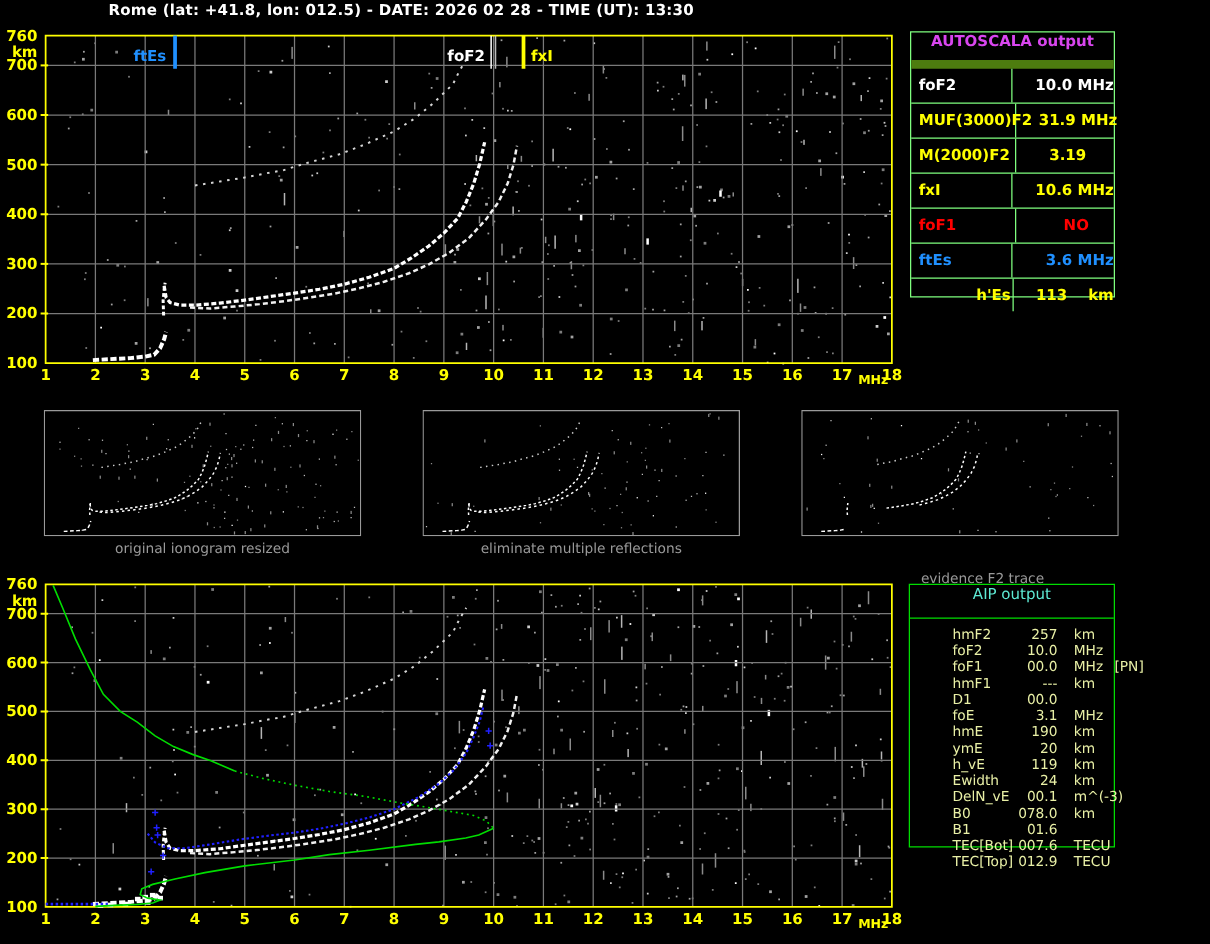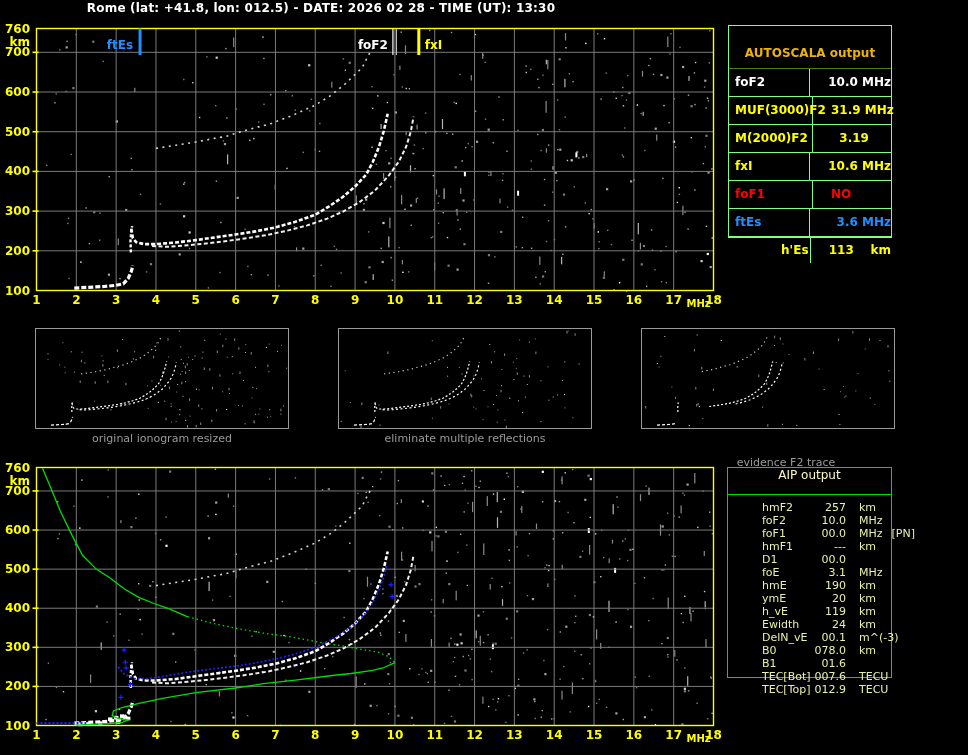--- a/index.html
+++ b/index.html
@@ -8,32 +8,32 @@
   .title{position:absolute;top:1px;left:0;width:612px;text-align:center;
          color:#ffffff;font:bold 12px "DejaVu Sans",sans-serif;letter-spacing:0.2px;margin-left:15px;}
   svg{position:absolute;display:block;}
   #plot-top{left:0;top:16px;}
   #plot-bottom{left:0;top:455px;}
   .panel-caption{position:absolute;top:432px;height:13px;text-align:center;
                  color:#9a9a9a;font:11px "DejaVu Sans",sans-serif;}
   
   .autoscala{position:absolute;left:728px;top:25px;width:164px;height:213px;
              border:1px solid #7fff7f;box-sizing:border-box;background:#000;}
-  .at-title{height:22px;line-height:22px;text-align:center;color:#eab308;
-            font:bold 12px "DejaVu Sans",sans-serif;border-bottom:1px solid #4d7c0f;margin-top:20px;}
+  .at-title{height:22px;line-height:22px;text-align:center;color:#d946ef;
+            font:bold 12px "DejaVu Sans",sans-serif;border-bottom:7px solid #4d7c0f;}
   .at-row{display:flex;height:27px;border-bottom:1px solid #7fff7f;
           font:bold 12px "DejaVu Sans",sans-serif;}
   .at-row:last-child{border-bottom:none;height:26px;}
   .at-label{width:84px;border-right:1px solid #7fff7f;padding-left:6px;
             line-height:26px;box-sizing:border-box;}
   .at-value{flex:1;padding-left:18px;line-height:26px;white-space:pre;}
   
   .aip{position:absolute;left:727px;top:467px;width:165px;height:211px;
        border:1px solid #00dd00;box-sizing:border-box;overflow:visible;background:transparent;}
-  .aip-title{height:26px;line-height:26px;text-align:center;color:#fef9c3;
+  .aip-title{height:26px;line-height:26px;text-align:center;color:#5eead4;
              font:12px "DejaVu Sans",sans-serif;border-bottom:1px solid #00dd00;}
   .aip-rows{margin-top:6px;}
   .aip-row{height:13px;line-height:13px;color:#e9f0a6;
            font:11px "DejaVu Sans",sans-serif;white-space:nowrap;padding-left:7px;margin-left:27px;}
   .aip-lab{display:inline-block;width:52px;}
   .aip-val{display:inline-block;width:32px;text-align:right;}
   .aip-unit{display:inline-block;padding-left:13px;}
   .aip-extra{display:inline-block;padding-left:9px;}
   .axlbl{font:bold 12px "DejaVu Sans",sans-serif;}
   .axsml{font:bold 10px "DejaVu Sans",sans-serif;}
@@ -1345,21 +1345,21 @@
         <div class="at-row">
           <div class="at-label" style="color: rgb(255, 255, 0);">M(2000)F2</div>
           <div class="at-value" style="color: rgb(255, 255, 0);">  3.19</div>
         </div>
         <div class="at-row">
           <div class="at-label" style="color: rgb(255, 255, 0);">fxI</div>
           <div class="at-value" style="color: rgb(255, 255, 0);">10.6 MHz</div>
         </div>
         <div class="at-row">
           <div class="at-label" style="color: rgb(255, 0, 0);">foF1</div>
-          <div class="at-value" style="color: rgb(255, 0, 0);">NO</div>
+          <div class="at-value" style="color: rgb(255, 0, 0); text-align: center;">NO</div>
         </div>
         <div class="at-row">
           <div class="at-label" style="color: rgb(32, 144, 255);">ftEs</div>
           <div class="at-value" style="color: rgb(32, 144, 255);">  3.6 MHz</div>
         </div>
         <div class="at-row">
           <div class="at-label" style="color: rgb(255, 255, 0); margin-left: 46px;">h'Es</div>
           <div class="at-value" style="color: rgb(255, 255, 0);">113    km</div>
         </div>
       </div>

